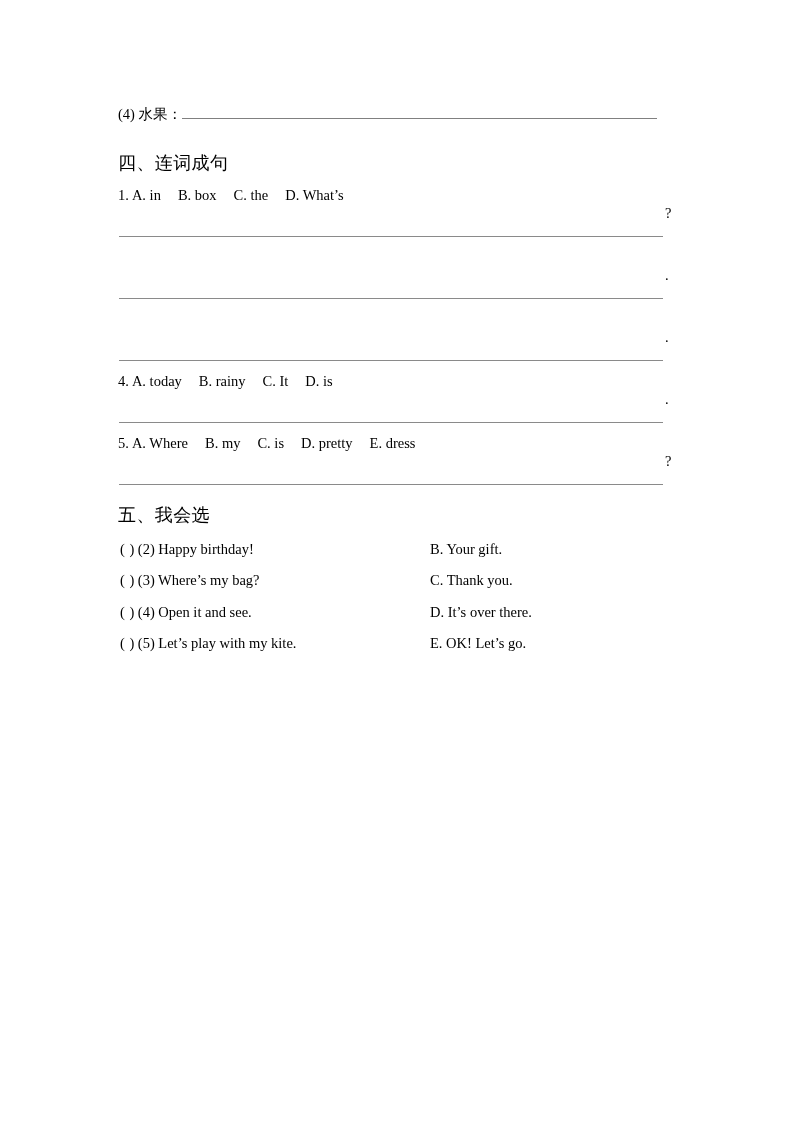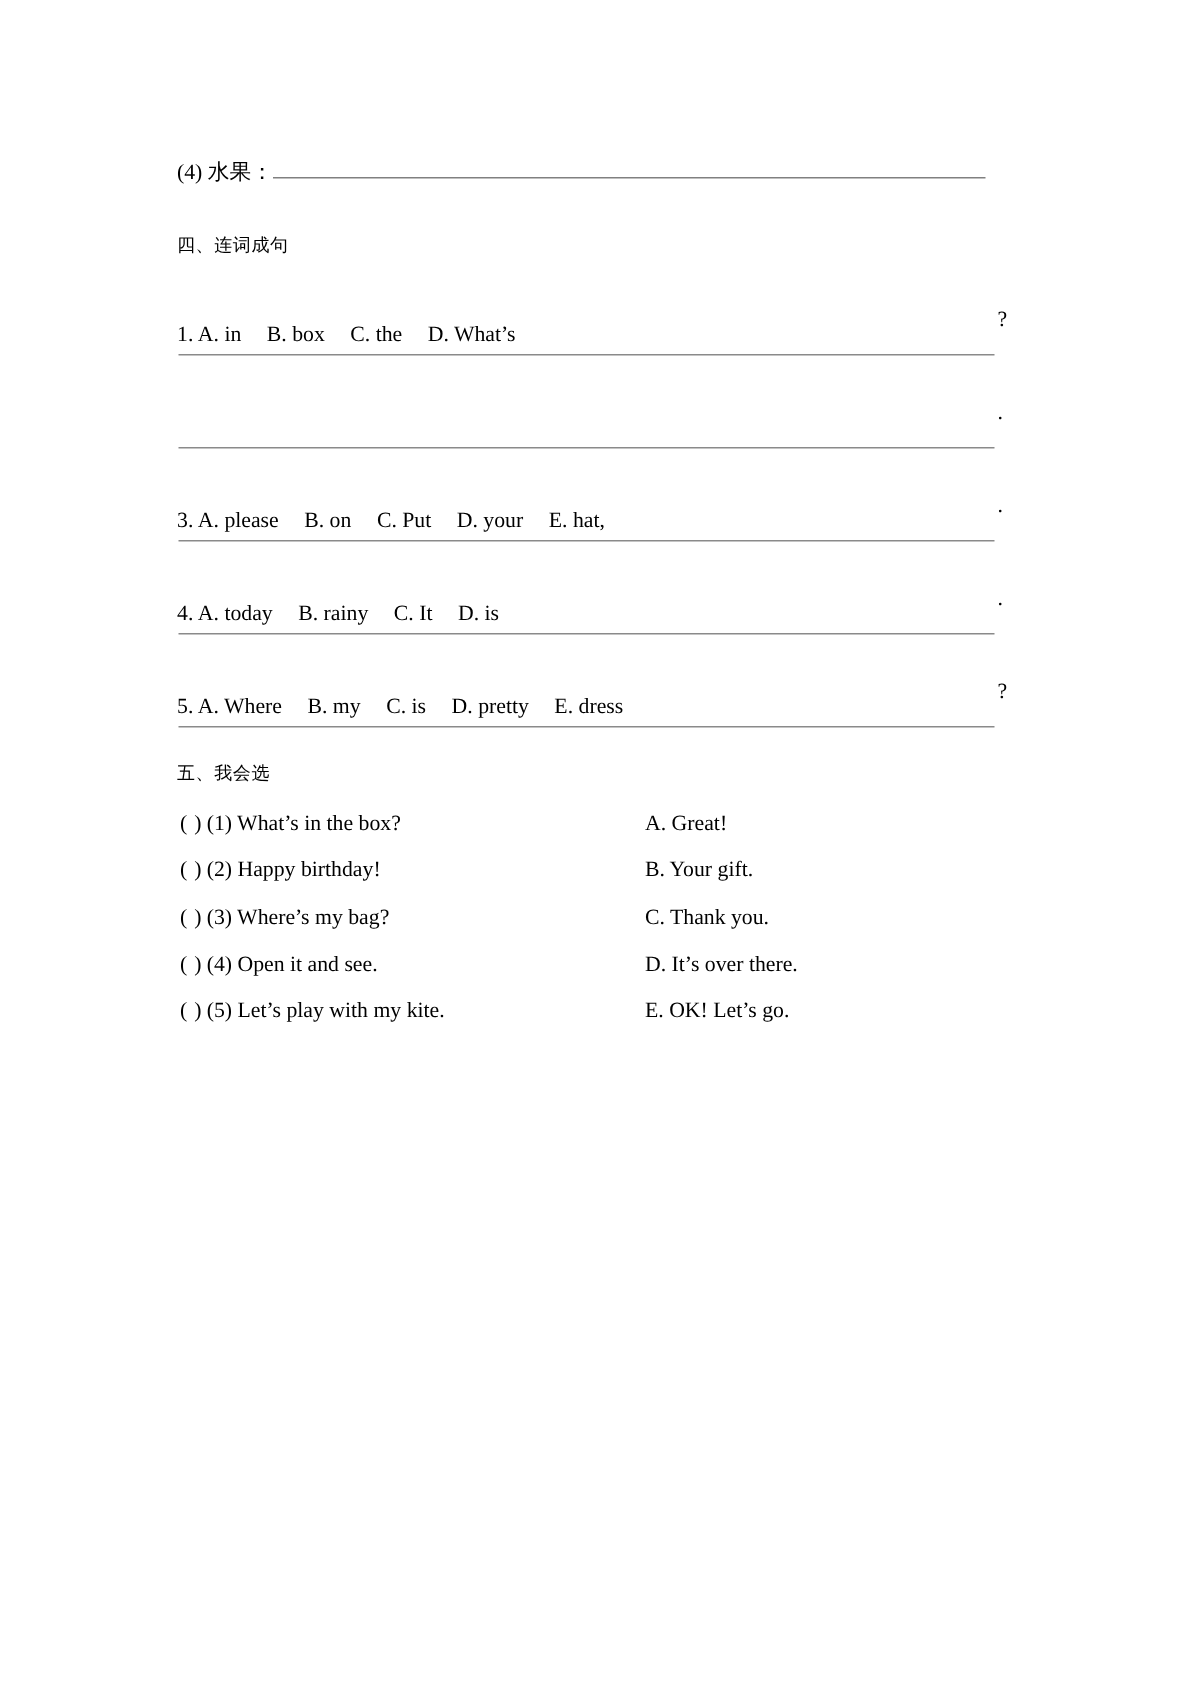--- a/index.html
+++ b/index.html
@@ -48,21 +48,21 @@
   .fill-rule {
     display: inline-block;
     vertical-align: baseline;
     border-bottom: 1px solid #808080;
     height: 14px;
   }
 
   
   .section-heading {
     font-family: Liberation Sans, sans-serif;
-    font-size: 12px;
+    font-size: 18px;
     line-height: 22px;
     margin-top: 18px;
     margin-bottom: 9px;
     letter-spacing: 0.4px;
     white-space: nowrap;
   }
 
   
   .q-block {
     position: relative;
@@ -73,21 +73,20 @@
     line-height: 22px;
     white-space: nowrap;
     padding-top: 1px;
   }
   .q-num {
     display: inline-block;
   }
   .tile {
     display: inline-block;
     margin-left: 17px;
-    margin-top: 28px;
   }
   .tile.first {
     margin-left: 3px;
   }
 
   .answer-line {
     position: absolute;
     left: 1px;
     top: 38px;
     width: 544px;
@@ -150,23 +149,20 @@
         <div class="answer-line"></div>
         <div class="answer-punct">?</div>
       </div>
 
       <div class="q-block">
         <div class="answer-line"></div>
         <div class="answer-punct">.</div>
       </div>
 
       <div class="q-block">
-        <div class="q-words">
-          <span class="q-num">3.</span><span class="tile first">A. please</span><span class="tile">B. on</span><span class="tile">C. Put</span><span class="tile">D. your</span><span class="tile">E. hat,</span>
-        </div>
         <div class="answer-line"></div>
         <div class="answer-punct">.</div>
       </div>
 
       <div class="q-block">
         <div class="q-words">
           <span class="q-num">4.</span><span class="tile first">A. today</span><span class="tile">B. rainy</span><span class="tile">C. It</span><span class="tile">D. is</span>
         </div>
         <div class="answer-line"></div>
         <div class="answer-punct">.</div>
@@ -179,24 +175,20 @@
         <div class="answer-line"></div>
         <div class="answer-punct">?</div>
       </div>
 
     </div>
 
     <div class="section-heading" style="margin-top:11px; margin-bottom:12px;">五、我会选</div>
 
     <div>
 
-      <div class="match-row">
-        <span class="match-left"><span class="match-bracket">(   )</span><span class="match-prompt">(1) What’s in the box?</span></span>
-        <span class="match-right">A. Great!</span>
-      </div>
 
       <div class="match-row">
         <span class="match-left"><span class="match-bracket">(  )</span><span class="match-prompt">(2) Happy birthday!</span></span>
         <span class="match-right">B. Your gift.</span>
       </div>
 
       <div class="match-row">
         <span class="match-left"><span class="match-bracket">(  )</span><span class="match-prompt">(3) Where’s my bag?</span></span>
         <span class="match-right">C. Thank you.</span>
       </div>

